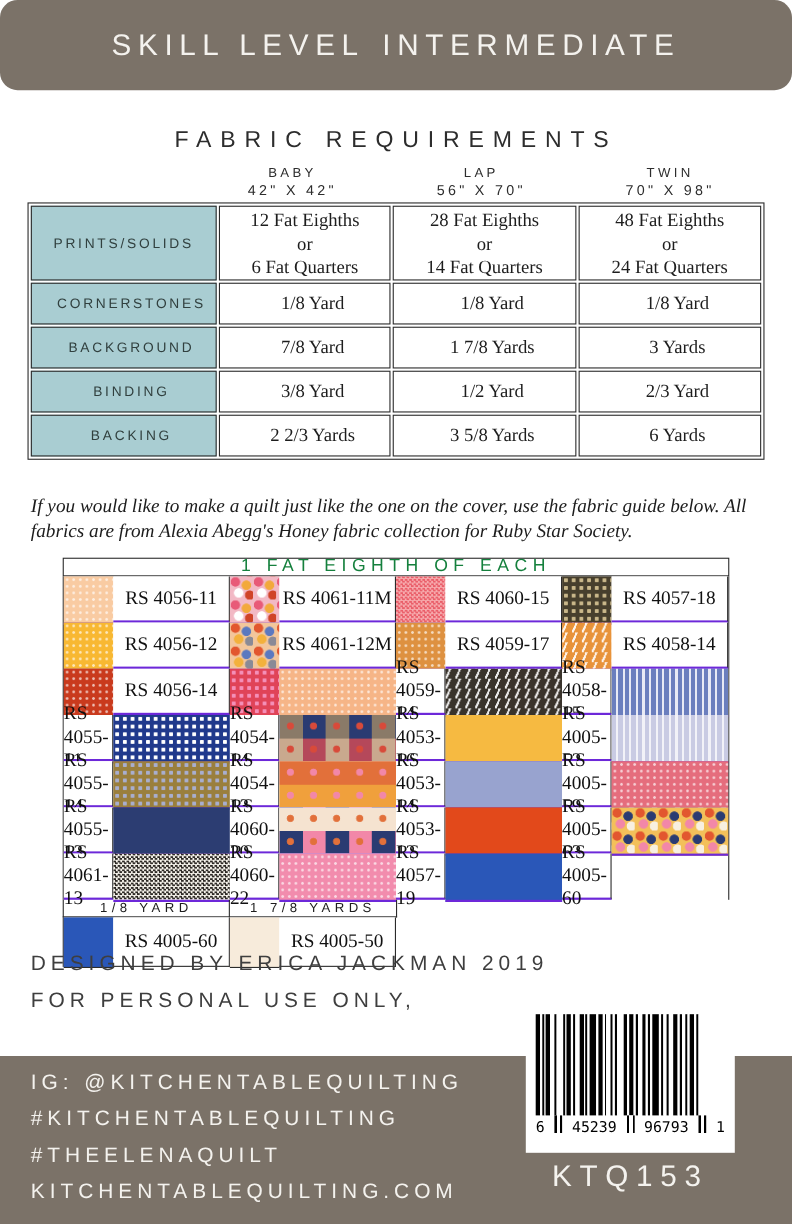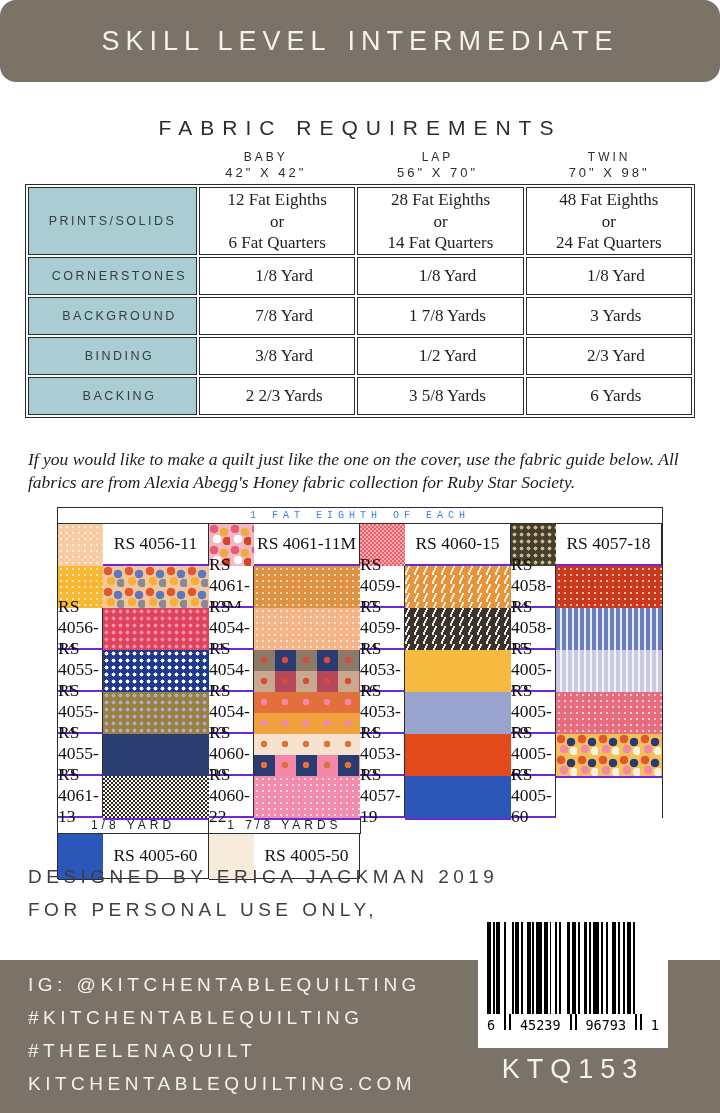--- a/index.html
+++ b/index.html
@@ -23,21 +23,21 @@
   td.rowlabel{background:var(--teal);width:151px;font-size:12.5px;letter-spacing:2.5px;color:#31403f;}
   td.val{font-family:"Liberation Serif",serif;font-size:17px;color:#1d1d1d;white-space:pre-line;line-height:1.25;}
   tr.tall td{height:62px;}
   tr.short td{height:34px;padding-left:15px;}
   
   .note{margin:30px 28px 0 28px;font-family:"Liberation Serif",serif;font-style:italic;
         font-size:17.5px;line-height:1.3;color:#1c1c1c;}
   
   .guide{margin:13px 0 0 57px;width:606px;}
   .guide-header{box-sizing:border-box;border:1px solid #2b2b2b;height:17px;display:flex;align-items:center;justify-content:center;
-    font-size:10px;letter-spacing:5px;color:#3b82f6;font-family:Liberation Mono, monospace;}
+    font-size:16px;letter-spacing:5px;color:#15803d;}
   .guide-grid{box-sizing:border-box;border-left:1px solid #2b2b2b;border-right:1px solid #2b2b2b;
     display:grid;grid-template-columns:45px 106px 45px 106px 45px 106px 45px 106px;grid-auto-rows:42px;}
   .guide-grid>div{border-bottom:2px solid #6d28d9;}
   .guide-grid .code,.gb-row .code{border-right:1px solid #2b2b2b;display:flex;align-items:center;justify-content:center;
     font-family:"Liberation Serif",serif;font-size:17.5px;color:#111;background:#fff;}
   .gb-headers{display:grid;grid-template-columns:152px 152px;}
   .gb-headers>div{box-sizing:border-box;border:1px solid #2b2b2b;border-top:none;height:16px;display:flex;align-items:center;justify-content:center;
     font-size:12px;letter-spacing:4px;color:#1d1d1d;}
   .gb-headers>div+div{border-left:none;}
   .gb-row{display:grid;grid-template-columns:45px 106px 45px 106px;grid-auto-rows:45px;border-left:1px solid #2b2b2b;}
@@ -162,30 +162,30 @@
   <div class="guide-grid">
       <div class="swatch pattern-dots" style="--base: #F9CBA2;"></div>
       <div class="code">RS 4056-11</div>
       <div class="swatch pattern-hexies" style="--base: #F2B9C5; --c1: #E85A78; --c2: #F2A93B; --c3: #FFFFFF; --c4: #D04428;"></div>
       <div class="code">RS 4061-11M</div>
       <div class="swatch pattern-check" style="--base: #EA5F6A; --accent: #F6A9AC;"></div>
       <div class="code">RS 4060-15</div>
       <div class="swatch pattern-dots-accent" style="--base: #473F2D; --accent: #C9B78A;"></div>
       <div class="code">RS 4057-18</div>
       <div class="swatch pattern-dots" style="--base: #F8B832;"></div>
+      <div class="code">RS 4056-12</div>
       <div class="swatch pattern-hexies" style="--base: #F3C69B; --c1: #E2572F; --c2: #5B79C0; --c3: #F3B13C; --c4: #8A8A96;"></div>
       <div class="code">RS 4061-12M</div>
       <div class="swatch pattern-dots" style="--base: #DE9140;"></div>
       <div class="code">RS 4059-17</div>
       <div class="swatch pattern-dashes" style="--base: #E8933A;"></div>
       <div class="code">RS 4058-14</div>
       <div class="swatch pattern-dots" style="--base: #C93A1D;"></div>
       <div class="code">RS 4056-14</div>
       <div class="swatch pattern-dots-accent" style="--base: #E04358; --accent: #F48FB8;"></div>
-      <div class="code">RS 4054-11</div>
       <div class="swatch pattern-dots" style="--base: #F6B587;"></div>
       <div class="code">RS 4059-14</div>
       <div class="swatch pattern-dashes" style="--base: #39332B;"></div>
       <div class="code">RS 4058-15</div>
       <div class="swatch pattern-stripes" style="--base: #6B7FBE; --accent: #E8EAF5;"></div>
       <div class="code">RS 4055-11</div>
       <div class="swatch pattern-dots-accent" style="--base: #20398C; --accent: #FFFFFF;"></div>
       <div class="code">RS 4054-14</div>
       <div class="swatch pattern-granny" style="--accent: #D84A3A; --c1: #2A3B72; --c2: #B5485A; --c3: #C9A98E; --c4: #8A7A68;"></div>
       <div class="code">RS 4053-16</div>

